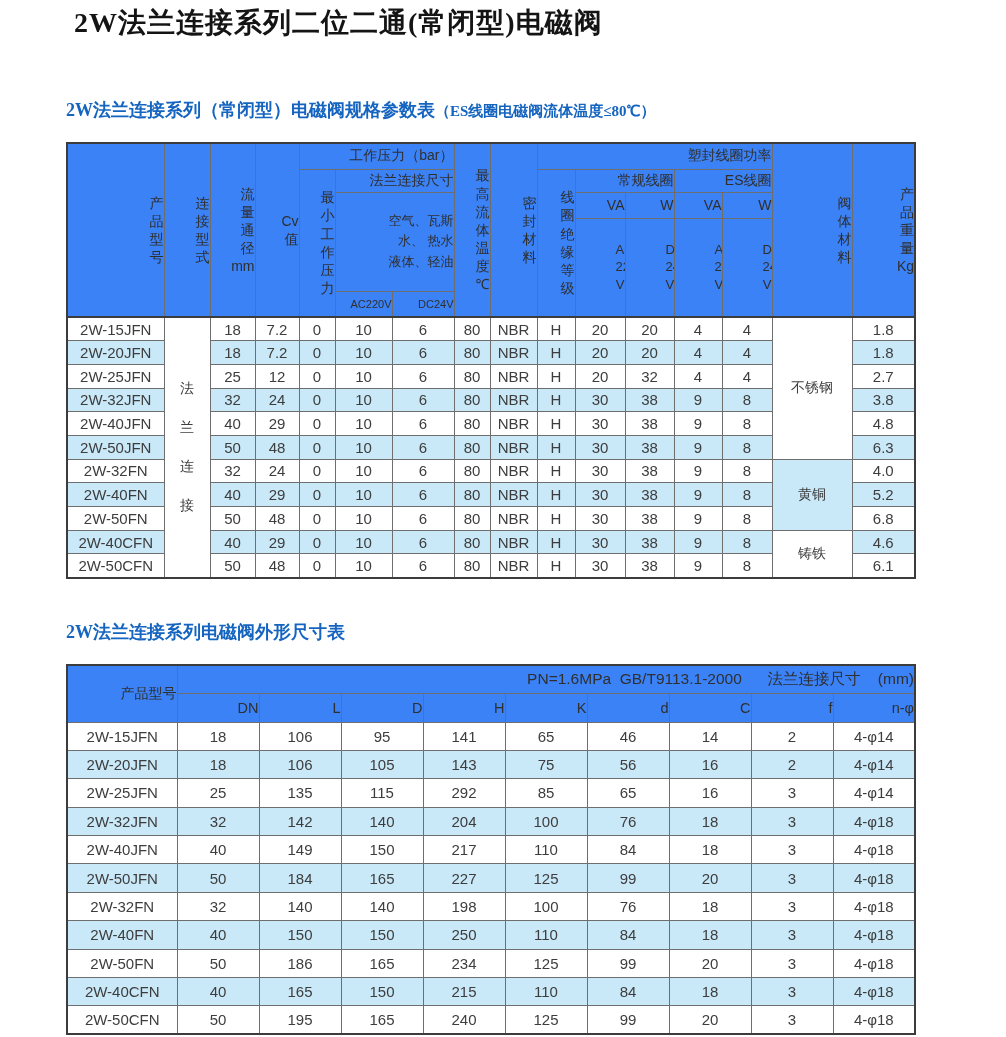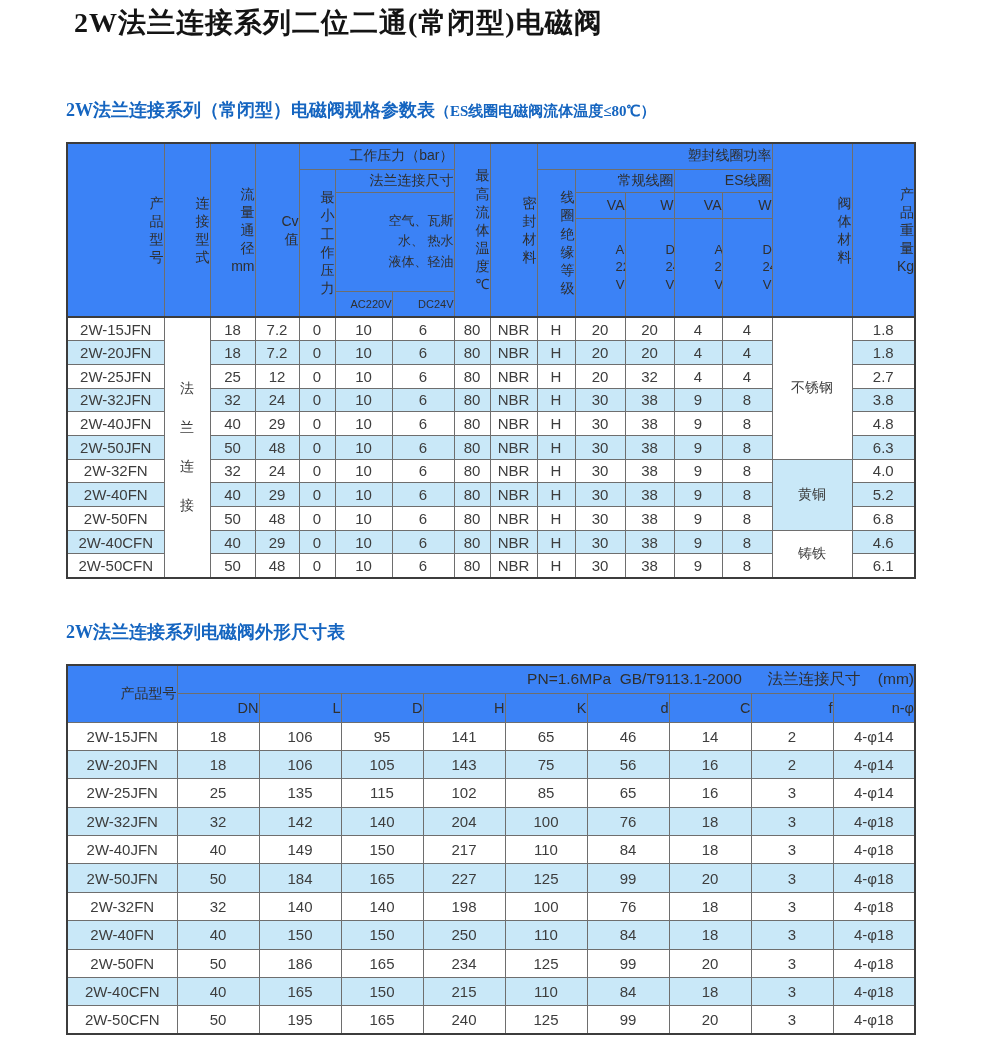--- a/index.html
+++ b/index.html
@@ -405,21 +405,21 @@
           <td>56</td>
           <td>16</td>
           <td>2</td>
           <td>4-φ14</td>
         </tr>
         <tr>
           <td>2W-25JFN</td>
           <td>25</td>
           <td>135</td>
           <td>115</td>
-          <td>102</td>
+          <td>292</td>
           <td>85</td>
           <td>65</td>
           <td>16</td>
           <td>3</td>
           <td>4-φ14</td>
         </tr>
         <tr class="alt">
           <td>2W-32JFN</td>
           <td>32</td>
           <td>142</td>

